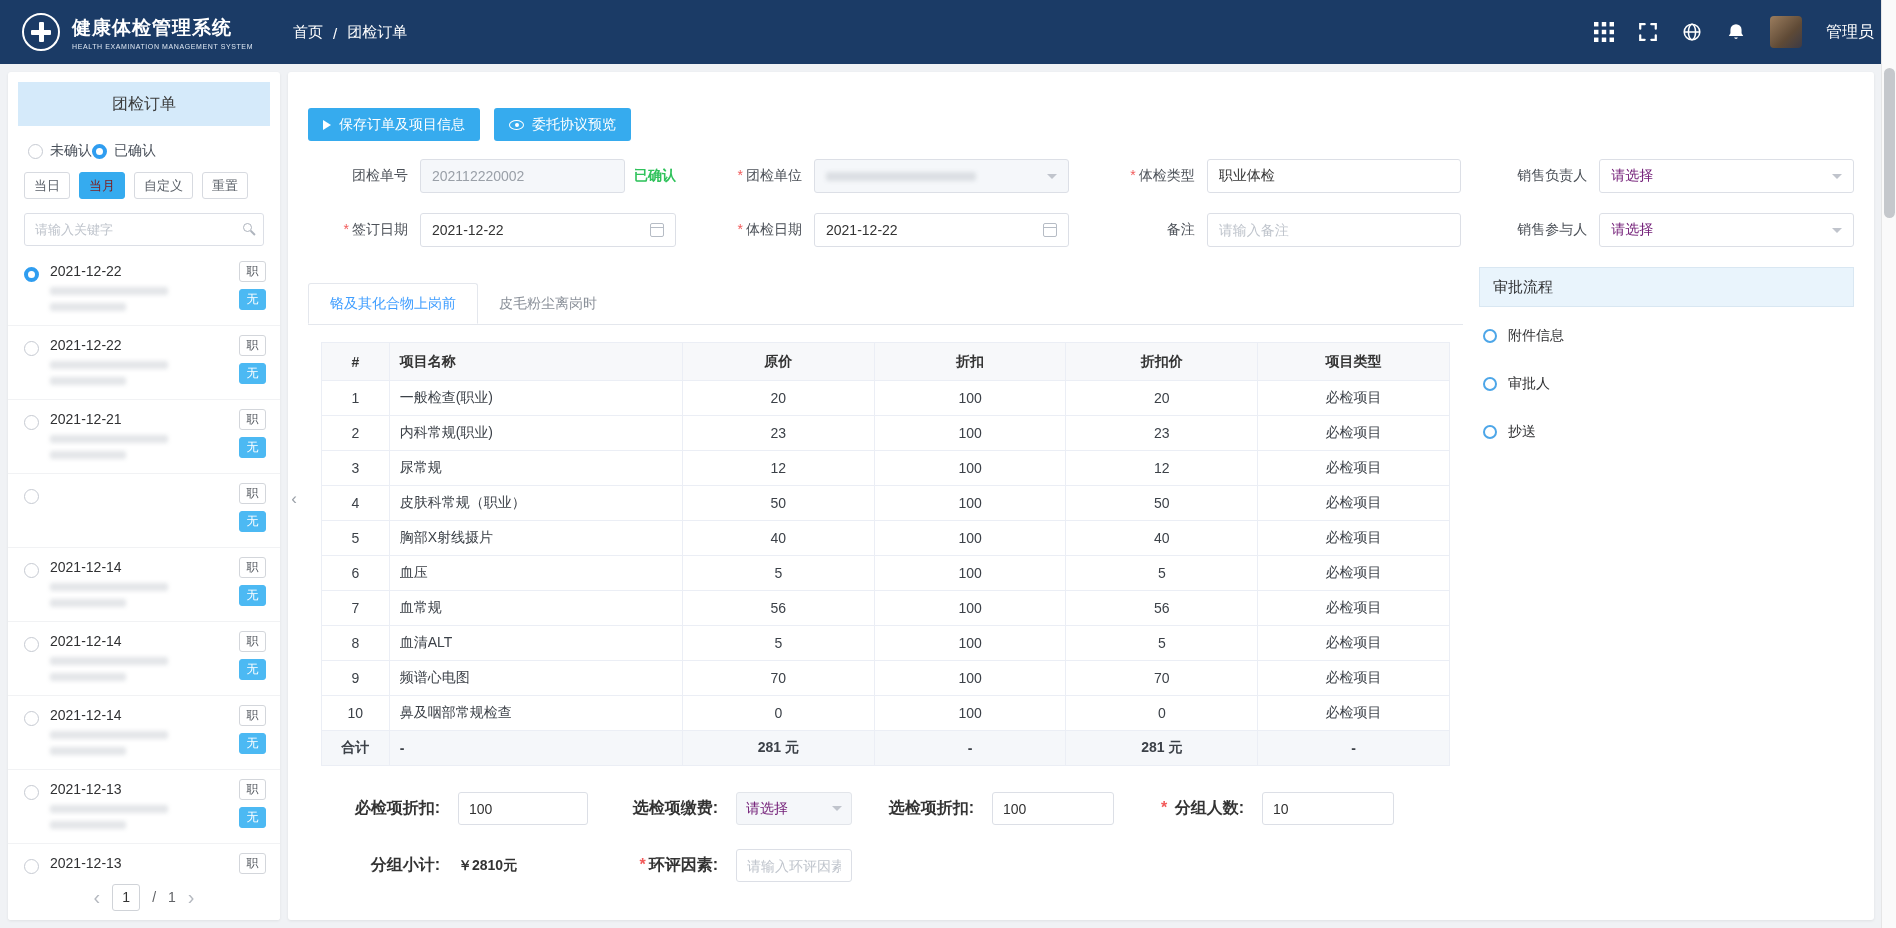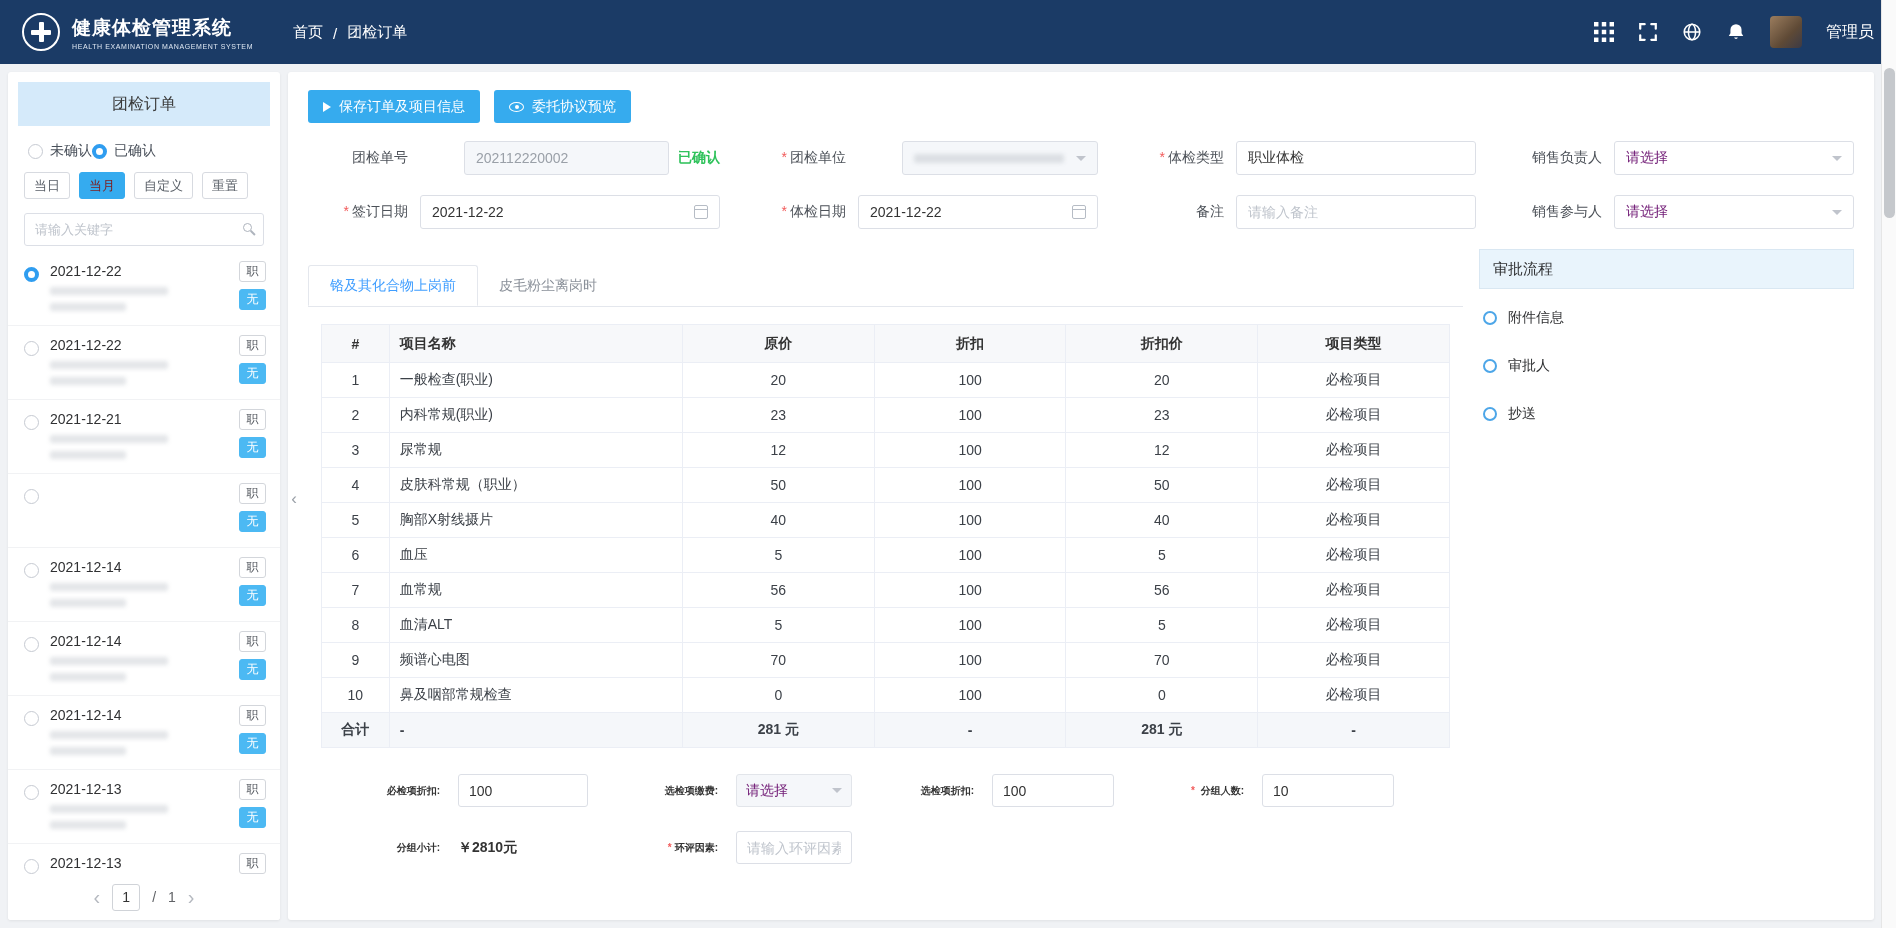--- a/index.html
+++ b/index.html
@@ -50,34 +50,34 @@
   .badge { min-width:27px; height:21px; line-height:19px; text-align:center; font-size:12px; border-radius:3px; padding:0 4px; }
   .badge.outline { border:1px solid #d3d6db; color:#4c5158; background:#fff; }
   .badge.filled { background:#4cb9f3; border:1px solid #4cb9f3; color:#fff; }
   .sb-pagination { height:46px; display:flex; align-items:center; justify-content:center; gap:12px; color:#606266; font-size:14px; background:#fff; }
   .page-arrow { color:#b4b8bf; font-size:20px; line-height:1; cursor:pointer; }
   .page-box { min-width:28px; height:27px; line-height:25px; text-align:center; border:1px solid #d0d3d8; border-radius:3px; color:#333; }
 
   .collapse-handle { position:absolute; left:286px; top:478px; width:16px; height:42px; display:flex; align-items:center; justify-content:center; color:#9aa0a8; font-size:17px; cursor:pointer; z-index:5; }
 
   
-  .main { flex:1; padding:18px 20px; overflow:hidden; }
+  .main { flex:1; padding:36px 20px; overflow:hidden; }
   .toolbar { display:flex; gap:14px; margin-bottom:18px; }
   .btn-blue { height:33px; padding:0 15px; background:#36abee; color:#fff; border:none; border-radius:3px; font-size:14px; display:inline-flex; align-items:center; gap:8px; cursor:pointer; }
   .play-icon { width:0; height:0; border-top:5px solid transparent; border-bottom:5px solid transparent; border-left:8px solid #fff; }
   .eye-icon { width:15px; height:10px; border:1.5px solid #fff; border-radius:50%; position:relative; }
   .eye-icon::after { content:""; position:absolute; width:4px; height:4px; border-radius:50%; background:#fff; left:50%; top:50%; transform:translate(-50%,-50%); }
 
   .form-grid { display:grid; grid-template-columns:repeat(4,1fr); column-gap:26px; row-gap:20px; margin-bottom:20px; }
   .form-item { display:flex; align-items:center; }
   .form-label { width:112px; flex:none; text-align:right; padding-right:12px; color:#4c5158; font-size:14px; white-space:nowrap; }
   .star { color:#f25a5a; margin-right:3px; }
   .input { flex:1; min-width:0; height:34px; border:1px solid #dcdfe6; border-radius:3px; padding:0 11px; font-size:14px; color:#333; background:#fff; outline:none; display:flex; align-items:center; }
   input.input { display:inline-block; }
-  .input.disabled { background:#f5f7fa; color:#9aa0a8;margin-left:44px; }
+  .input.disabled { background:#f5f7fa; color:#9aa0a8; }
   .input::placeholder { color:#bfc4cc; }
   .select { justify-content:space-between; cursor:pointer; }
   .placeholder-text { color:#701a75; }
   .caret { width:0; height:0; border-left:5px solid transparent; border-right:5px solid transparent; border-top:5px solid #c0c4cc; margin-left:8px; flex:none; }
   .date { justify-content:space-between; cursor:pointer; }
   .cal-icon { width:14px; height:14px; border:1px solid #b6bcc5; border-radius:2px; position:relative; flex:none; }
   .cal-icon::before { content:""; position:absolute; top:3px; left:0; right:0; height:1px; background:#b6bcc5; }
   .control-wrap { flex:1; display:flex; align-items:center; min-width:0; }
   .status-green { color:#2fc25b; font-weight:bold; margin-left:9px; white-space:nowrap; font-size:14px; }
   .redact-in-select { width:150px; height:9px; background:#c7cbd1; border-radius:2px; filter:blur(2px); opacity:.55; }
@@ -92,21 +92,21 @@
   .tab { height:41px; padding:0 21px; display:flex; align-items:center; font-size:14px; color:#8a9099; cursor:pointer; }
   .tab.active { color:#409eff; background:#fff; border:1px solid #e4e7ed; border-bottom-color:#fff; margin-bottom:-1px; border-radius:3px 3px 0 0; }
 
   table.ptable { border-collapse:collapse; width:calc(100% - 26px); margin:17px 13px 0; table-layout:fixed; }
   .ptable th, .ptable td { border:1px solid #ebeef5; height:35px; padding:0 10px; font-size:14px; text-align:center; color:#3c4148; overflow:hidden; white-space:nowrap; }
   .ptable th { background:#f7f8fa; font-weight:bold; color:#333; height:38px; }
   .ptable th.al, .ptable td.al { text-align:left; }
   .ptable tr.total-row td { background:#f5f7fa; font-weight:bold; }
 
   .footer-grid { display:grid; grid-template-columns:118px 130px 112px 116px 104px 122px 112px 132px; column-gap:18px; row-gap:24px; align-items:center; margin:26px 0 0 14px; }
-  .f-label { text-align:right; font-weight:bold; color:#333; font-size:10px; white-space:nowrap; }
+  .f-label { text-align:right; font-weight:bold; color:#333; font-size:16px; white-space:nowrap; }
   .f-input { width:100%; height:33px; border:1px solid #dcdfe6; border-radius:3px; padding:0 10px; font-size:14px; color:#333; outline:none; }
   .f-select { width:100%; height:33px; border:1px solid #e2e5ea; border-radius:3px; padding:0 9px; background:#f5f7fa; display:flex; align-items:center; justify-content:space-between; }
   .f-value { font-weight:bold; color:#333; }
   .f-input::placeholder { color:#bfc4cc; }
 
   .steps { padding:20px 4px 0; }
   .step { display:flex; align-items:center; gap:11px; margin-bottom:30px; }
   .step-circle { width:14px; height:14px; border-radius:50%; border:2px solid #4da6e8; background:#fff; flex:none; cursor:pointer; }
   .step-label { font-size:14px; color:#303133; }
 

